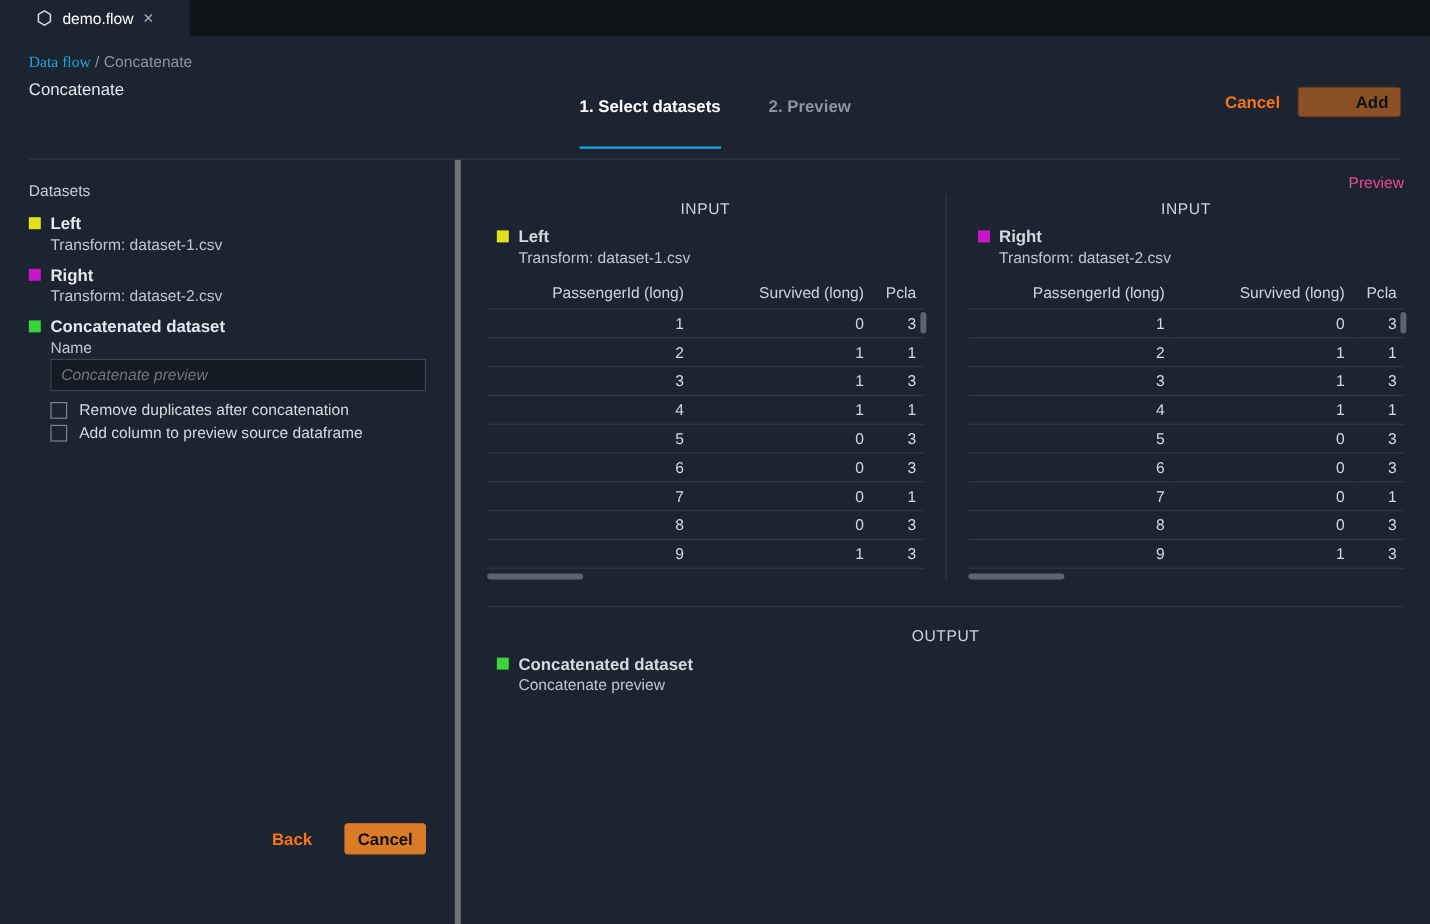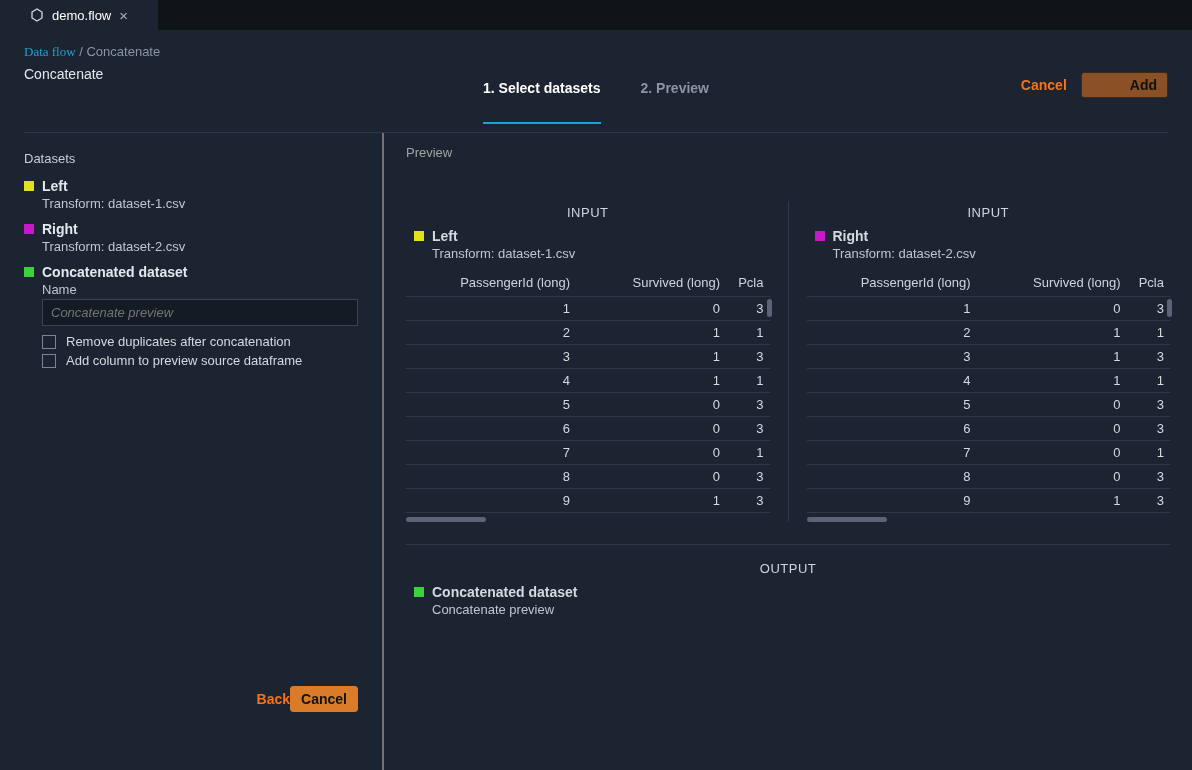--- a/index.html
+++ b/index.html
@@ -113,21 +113,21 @@
   }
   
   .body {
     flex: 1;
     display: flex;
     min-height: 0;
   }
   
   .sidebar {
     width: 384px;
-    border-right: 2px solid #737373;
+    border-right: 5px solid #737373;
     padding: 18px 24px;
     display: flex;
     flex-direction: column;
   }
   .sidebar .section-label {
     font-size: 13px;
     color: #c7ccd6;
     margin-bottom: 12px;
   }
   .ds-entry {
@@ -176,44 +176,44 @@
     width: 14px; height: 14px;
     appearance: none;
     border: 1px solid #7a8496;
     background: #1b2430;
     cursor: pointer;
   }
   .sidebar-footer {
     margin-top: auto;
     display: flex;
     justify-content: flex-end;
-    gap: 0;
+    gap: 27px;
     padding-bottom: 40px;
   }
   
   .preview {
     flex: 1;
     padding: 12px 22px;
     overflow: hidden;
     display: flex;
     flex-direction: column;
   }
   .preview-title {
     font-size: 13px;
-    color: #a3a3a3;
+    color: #ec4899;
     margin-bottom: 2px;
+    text-align: right;
   }
   .inputs-row {
     display: flex;
     gap: 0;
   }
   .input-pane {
     flex: 1;
     min-width: 0;
-    margin-top: 39px;
   }
   .input-pane.left {
     border-right: 1px solid #2e3846;
     padding-right: 18px;
   }
   .input-pane.right {
     padding-left: 18px;
   }
   .pane-header {
     text-align: center;

